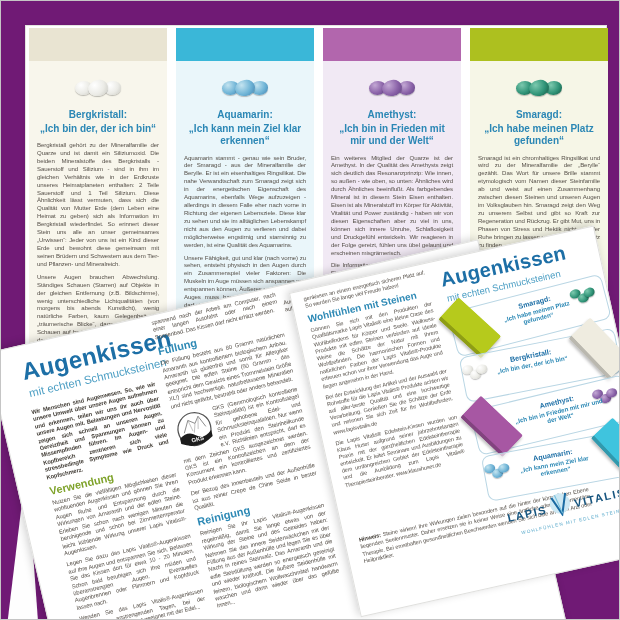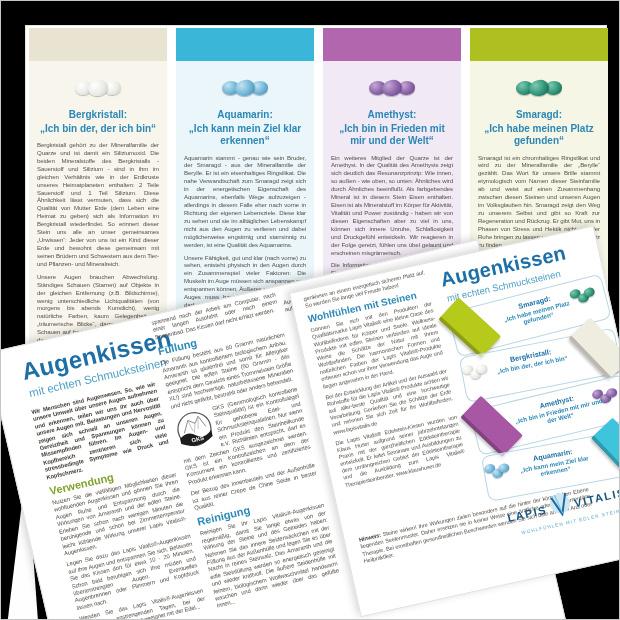--- a/index.html
+++ b/index.html
@@ -1,17 +1,17 @@
 <!DOCTYPE html>
 <html><head>
 <meta charset="utf-8">
 <style>
   html,body{margin:0;padding:0;background:#fff;}
   .stage{position:relative;width:620px;height:620px;box-sizing:border-box;
-    border:1px solid #c5c5c5;background:#000000;overflow:hidden;
+    border:1px solid #c5c5c5;background:#701a75;overflow:hidden;
     font-family:"Liberation Sans","DejaVu Sans",sans-serif;color:#57514a;}
   
   .back-page{position:absolute;left:24px;top:24px;width:580px;height:420px;
     background:#fff;border:1px solid #e4e4e0;box-shadow:0 0 4px rgba(0,0,0,.06);}
   .col{position:absolute;top:2px;width:138px;height:412px;overflow:hidden;}
   .col0{left:3px}.col1{left:150px}.col2{left:297px}.col3{left:444px}
   .band{height:33px;width:100%;}
   .col-body{padding:8px 8px 0 8px;height:370px;}
   .stones{display:flex;justify-content:center;align-items:center;height:30px;margin:4px 0 6px 0;}
   .stone{display:inline-block;width:17px;height:14px;border-radius:55% 48% 52% 50%;

